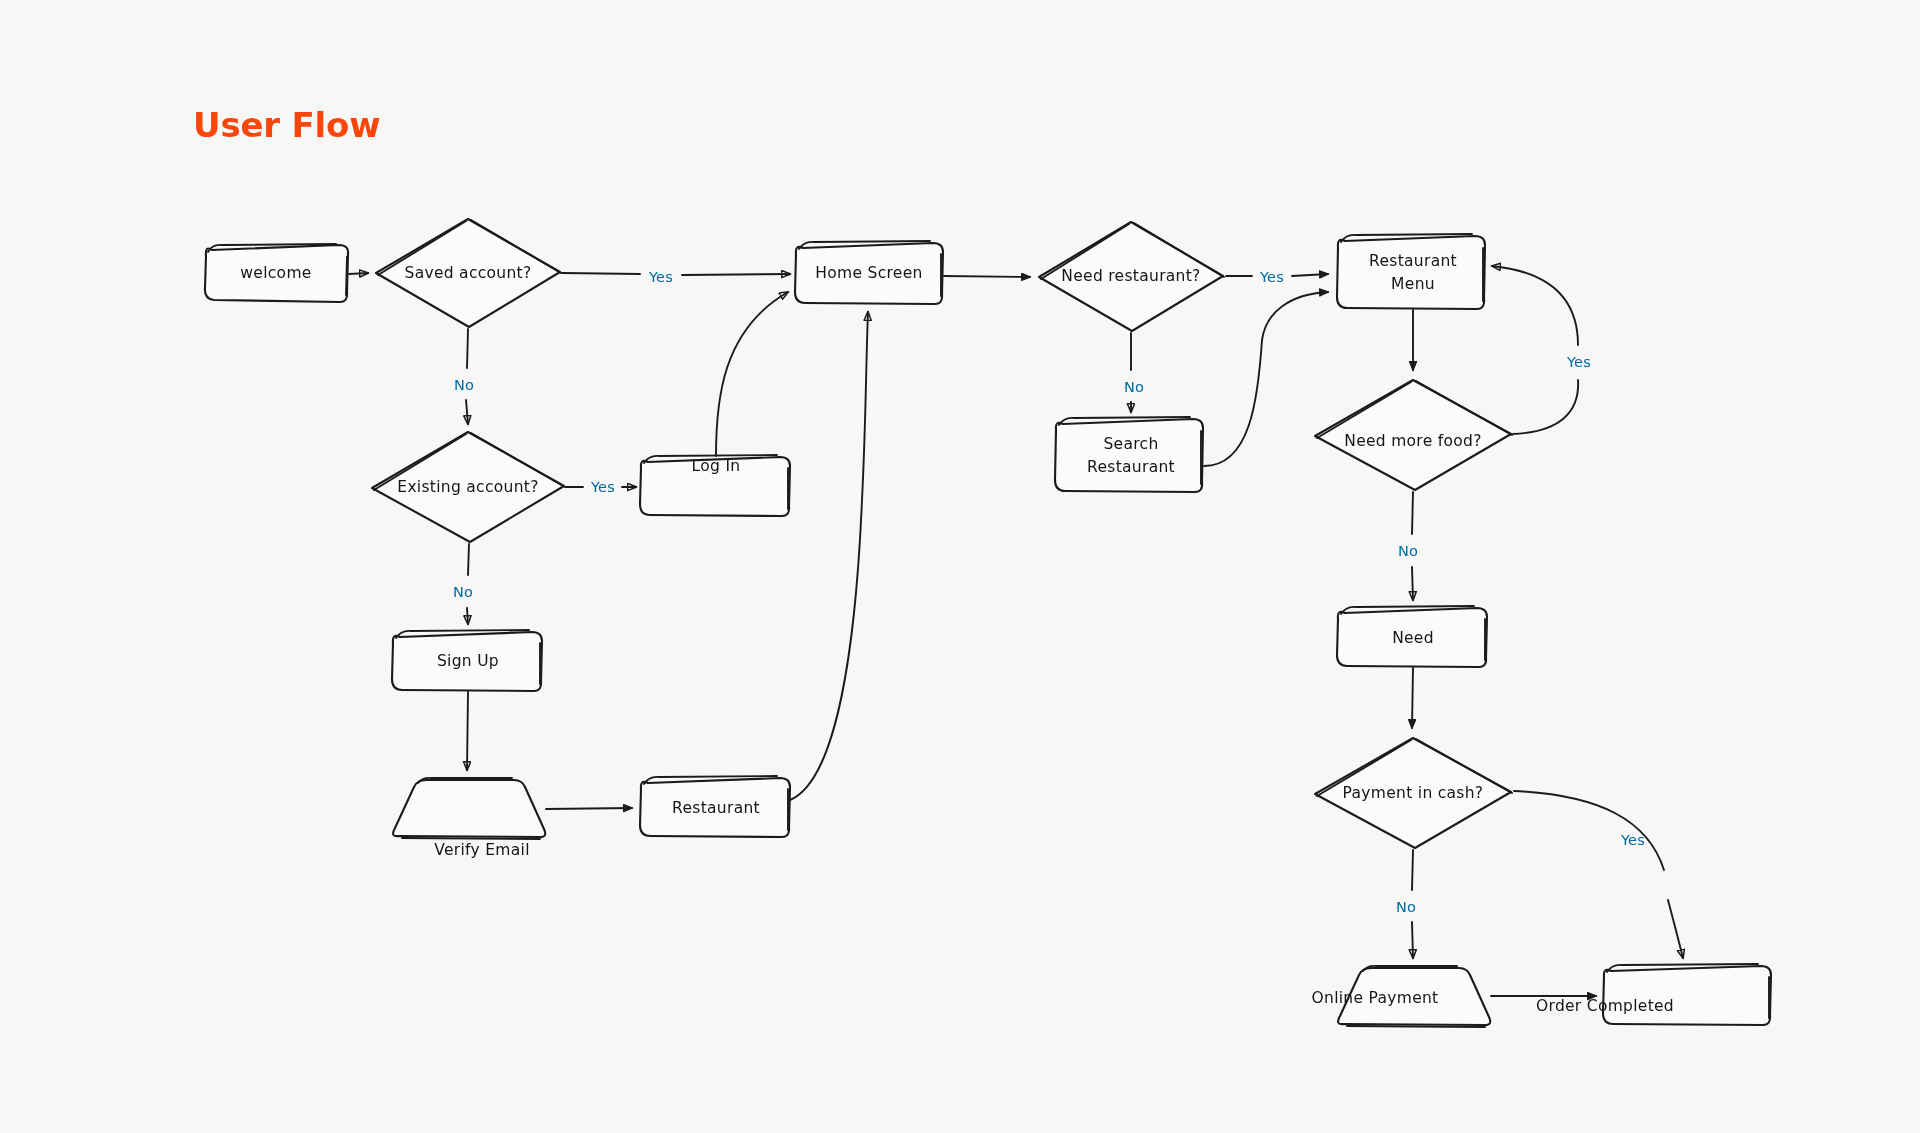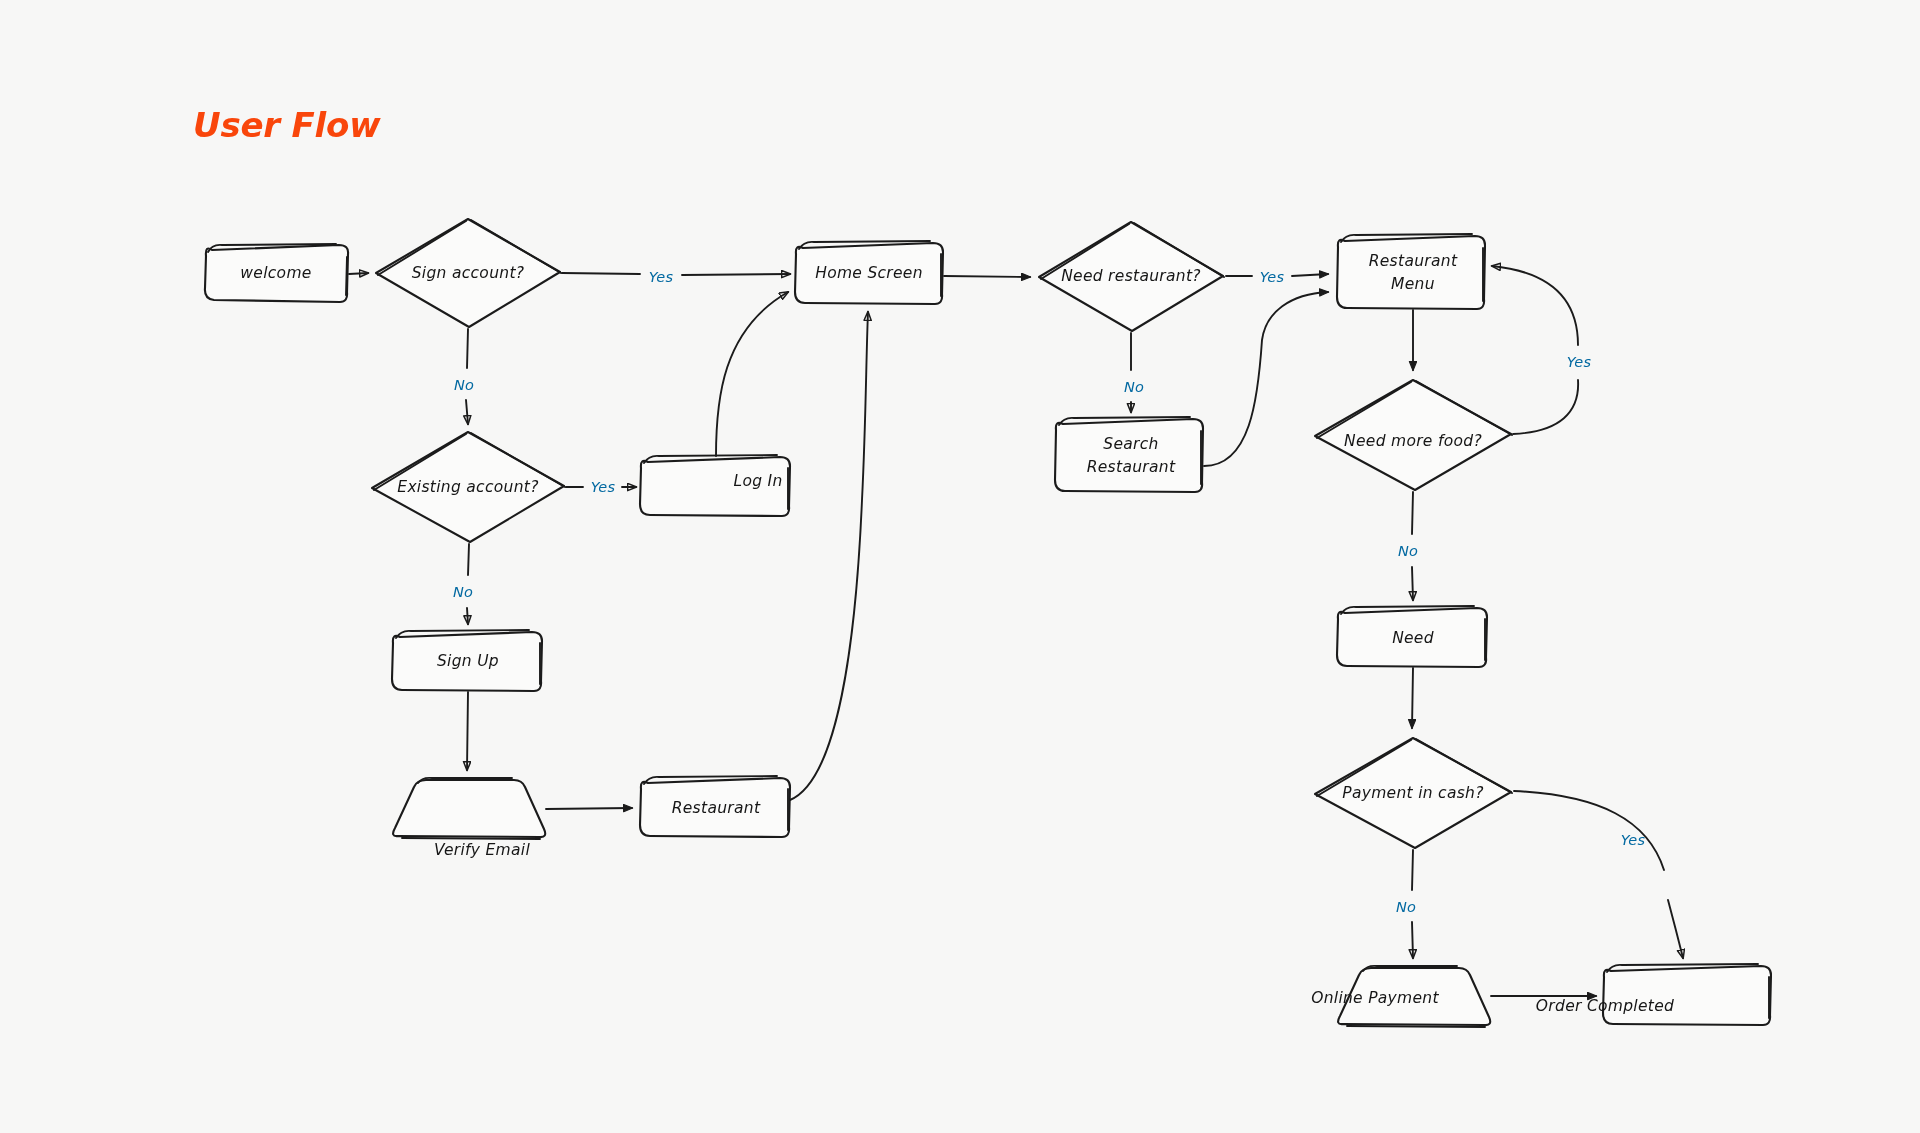--- a/index.html
+++ b/index.html
@@ -14,21 +14,20 @@
     position: relative;
     overflow: hidden;
     font-family: "DejaVu Sans", sans-serif;
   }
 
   #canvas {
     position: absolute;
     inset: 0;
     width: 1532px;
     height: 1133px;
-    font-style: italic;
   }
 
   
   .page-title {
     position: absolute;
     left: 193px;
     top: 105px;
     font-family: "DejaVu Sans", sans-serif;
     font-size: 34px;
     font-weight: bold;
@@ -283,27 +282,27 @@
 
      Order Completed (curve right-down) --&gt;
     <path class="stroke-thin" d="M1514,791 C1600,795 1648,820 1664,870 M1668,900 C1676,930 1680,946 1683,958" marker-end="url(#arw)"></path>
 
     
     <path class="stroke-thin" d="M1491,996 L1596,996" marker-end="url(#arwf)"></path>
 
   </svg>
 
   <div class="node-label" style="left:276px; top:273px;">welcome</div>
-  <div class="node-label" style="left:468px; top:273px;">Sign account?</div>
+  <div class="node-label" style="left:468px; top:273px;">Saved account?</div>
   <div class="node-label" style="left:869px; top:273px;">Home Screen</div>
   <div class="node-label" style="left:1131px;top:276px;">Need restaurant?</div>
   <div class="node-label two-line" style="left:1413px;top:273px;">Restaurant
 Menu</div>
   <div class="node-label" style="left:468px; top:487px;">Existing account?</div>
-  <div class="node-label" style="left:716px; top:481px;margin-left:42px;">Log In</div>
+  <div class="node-label" style="left:716px; top:466px;">Log In</div>
   <div class="node-label" style="left:468px; top:661px;">Sign Up</div>
   <div class="node-label" style="left:482px; top:810px;margin-top:40px;">Verify Email</div>
   <div class="node-label" style="left:716px; top:808px;">Restaurant</div>
   <div class="node-label two-line" style="left:1131px;top:456px;">Search
 Restaurant</div>
   <div class="node-label" style="left:1413px;top:435px;margin-top:6px;">Need more food?</div>
   <div class="node-label" style="left:1413px;top:638px;">Need</div>
   <div class="node-label" style="left:1413px;top:793px;">Payment in cash?</div>
   <div class="node-label" style="left:1375px;top:998px;text-align:right;">Online Payment</div>
   <div class="node-label" style="left:1605px;top:996px;margin-top:10px;">Order Completed</div>

